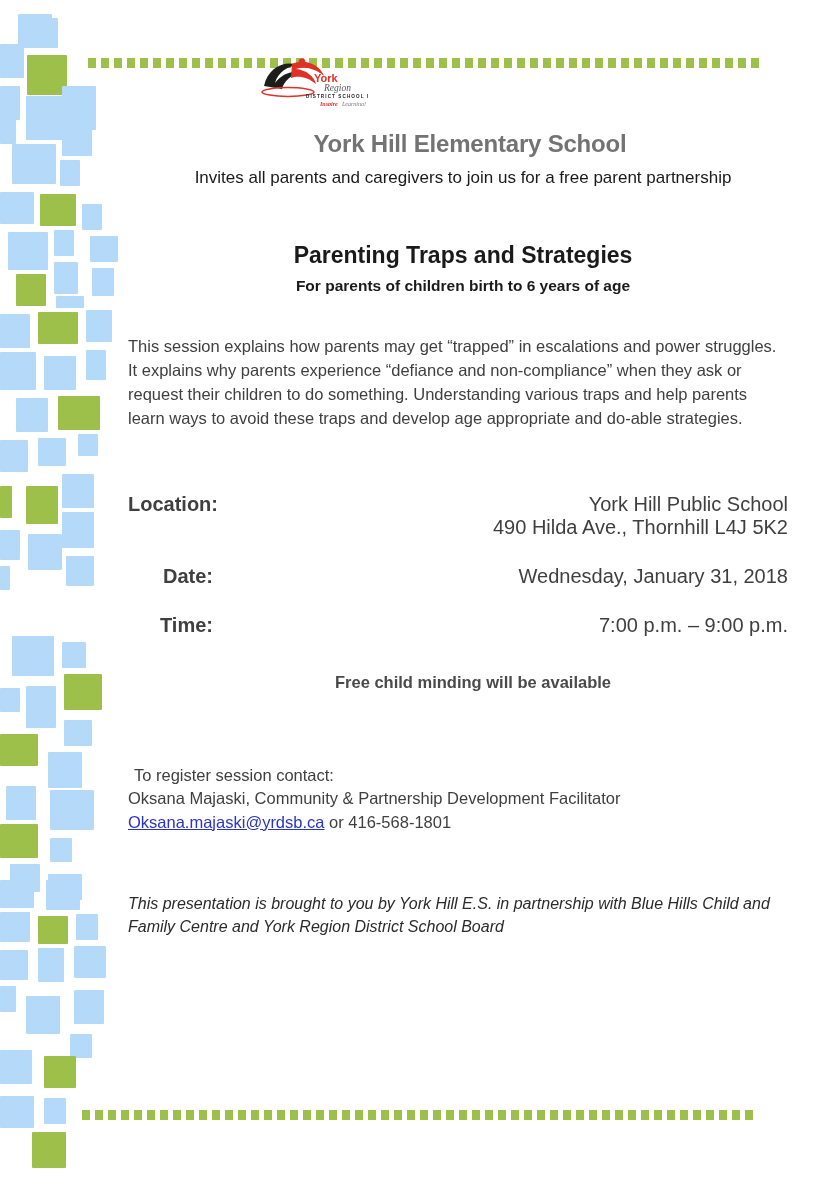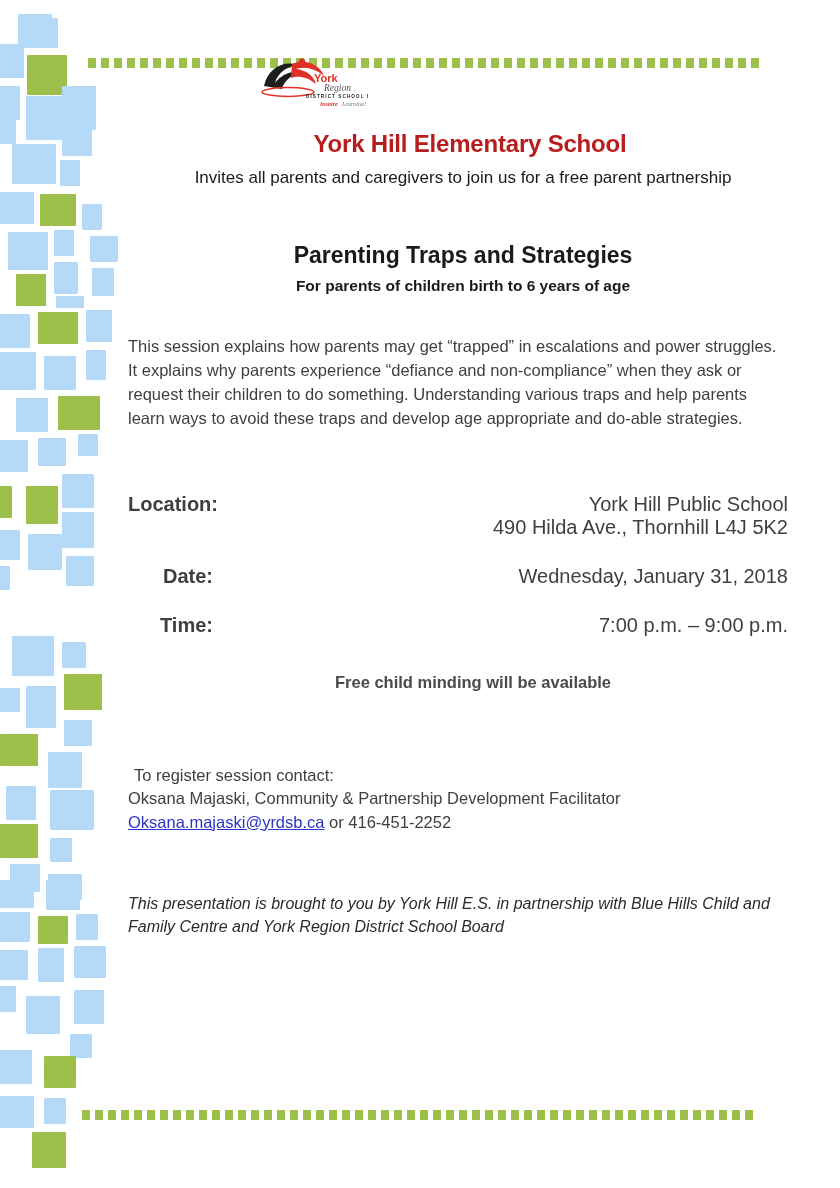--- a/index.html
+++ b/index.html
@@ -56,21 +56,21 @@
     position: absolute;
     left: 128px;
     top: 130px;
     width: 660px;
   }
 
   .h1 {
     text-align: center;
     font-size: 24px;
     font-weight: bold;
-    color: #b91c1c;
+    color: #737373;
     letter-spacing: -0.2px;
     margin: 0;
     padding-left: 24px;
   }
   .sub1 {
     text-align: center;
     font-size: 17px;
     color: #1a1a1a;
     margin: 10px 0 0 0;
     padding-left: 10px;
@@ -329,21 +329,21 @@
     </div>
 
   </div>
 
   <p id="childminding">Free child minding will be available</p>
 
   <div id="register">
     <div class="indent">To register session contact:</div>
     <div>Oksana Majaski, Community &amp; Partnership Development Facilitator</div>
     <div>
-      <a class="email-link" href="#">Oksana.majaski@yrdsb.ca</a><span> or 416-451-2252</span>
+      <a class="email-link" href="#">Oksana.majaski@yrdsb.ca</a><span> or 416-568-1801</span>
     </div>
   </div>
 
   <p id="footer-note">This presentation is brought to you by York Hill E.S. in partnership with Blue Hills Child and Family Centre and York Region District School Board</p>
 
 </div>
 
 <div class="dot-band" id="bottom-band">
     <span class="dot" style="background: rgb(157, 192, 74);"></span>
     <span class="dot" style="background: rgb(157, 192, 74);"></span>

